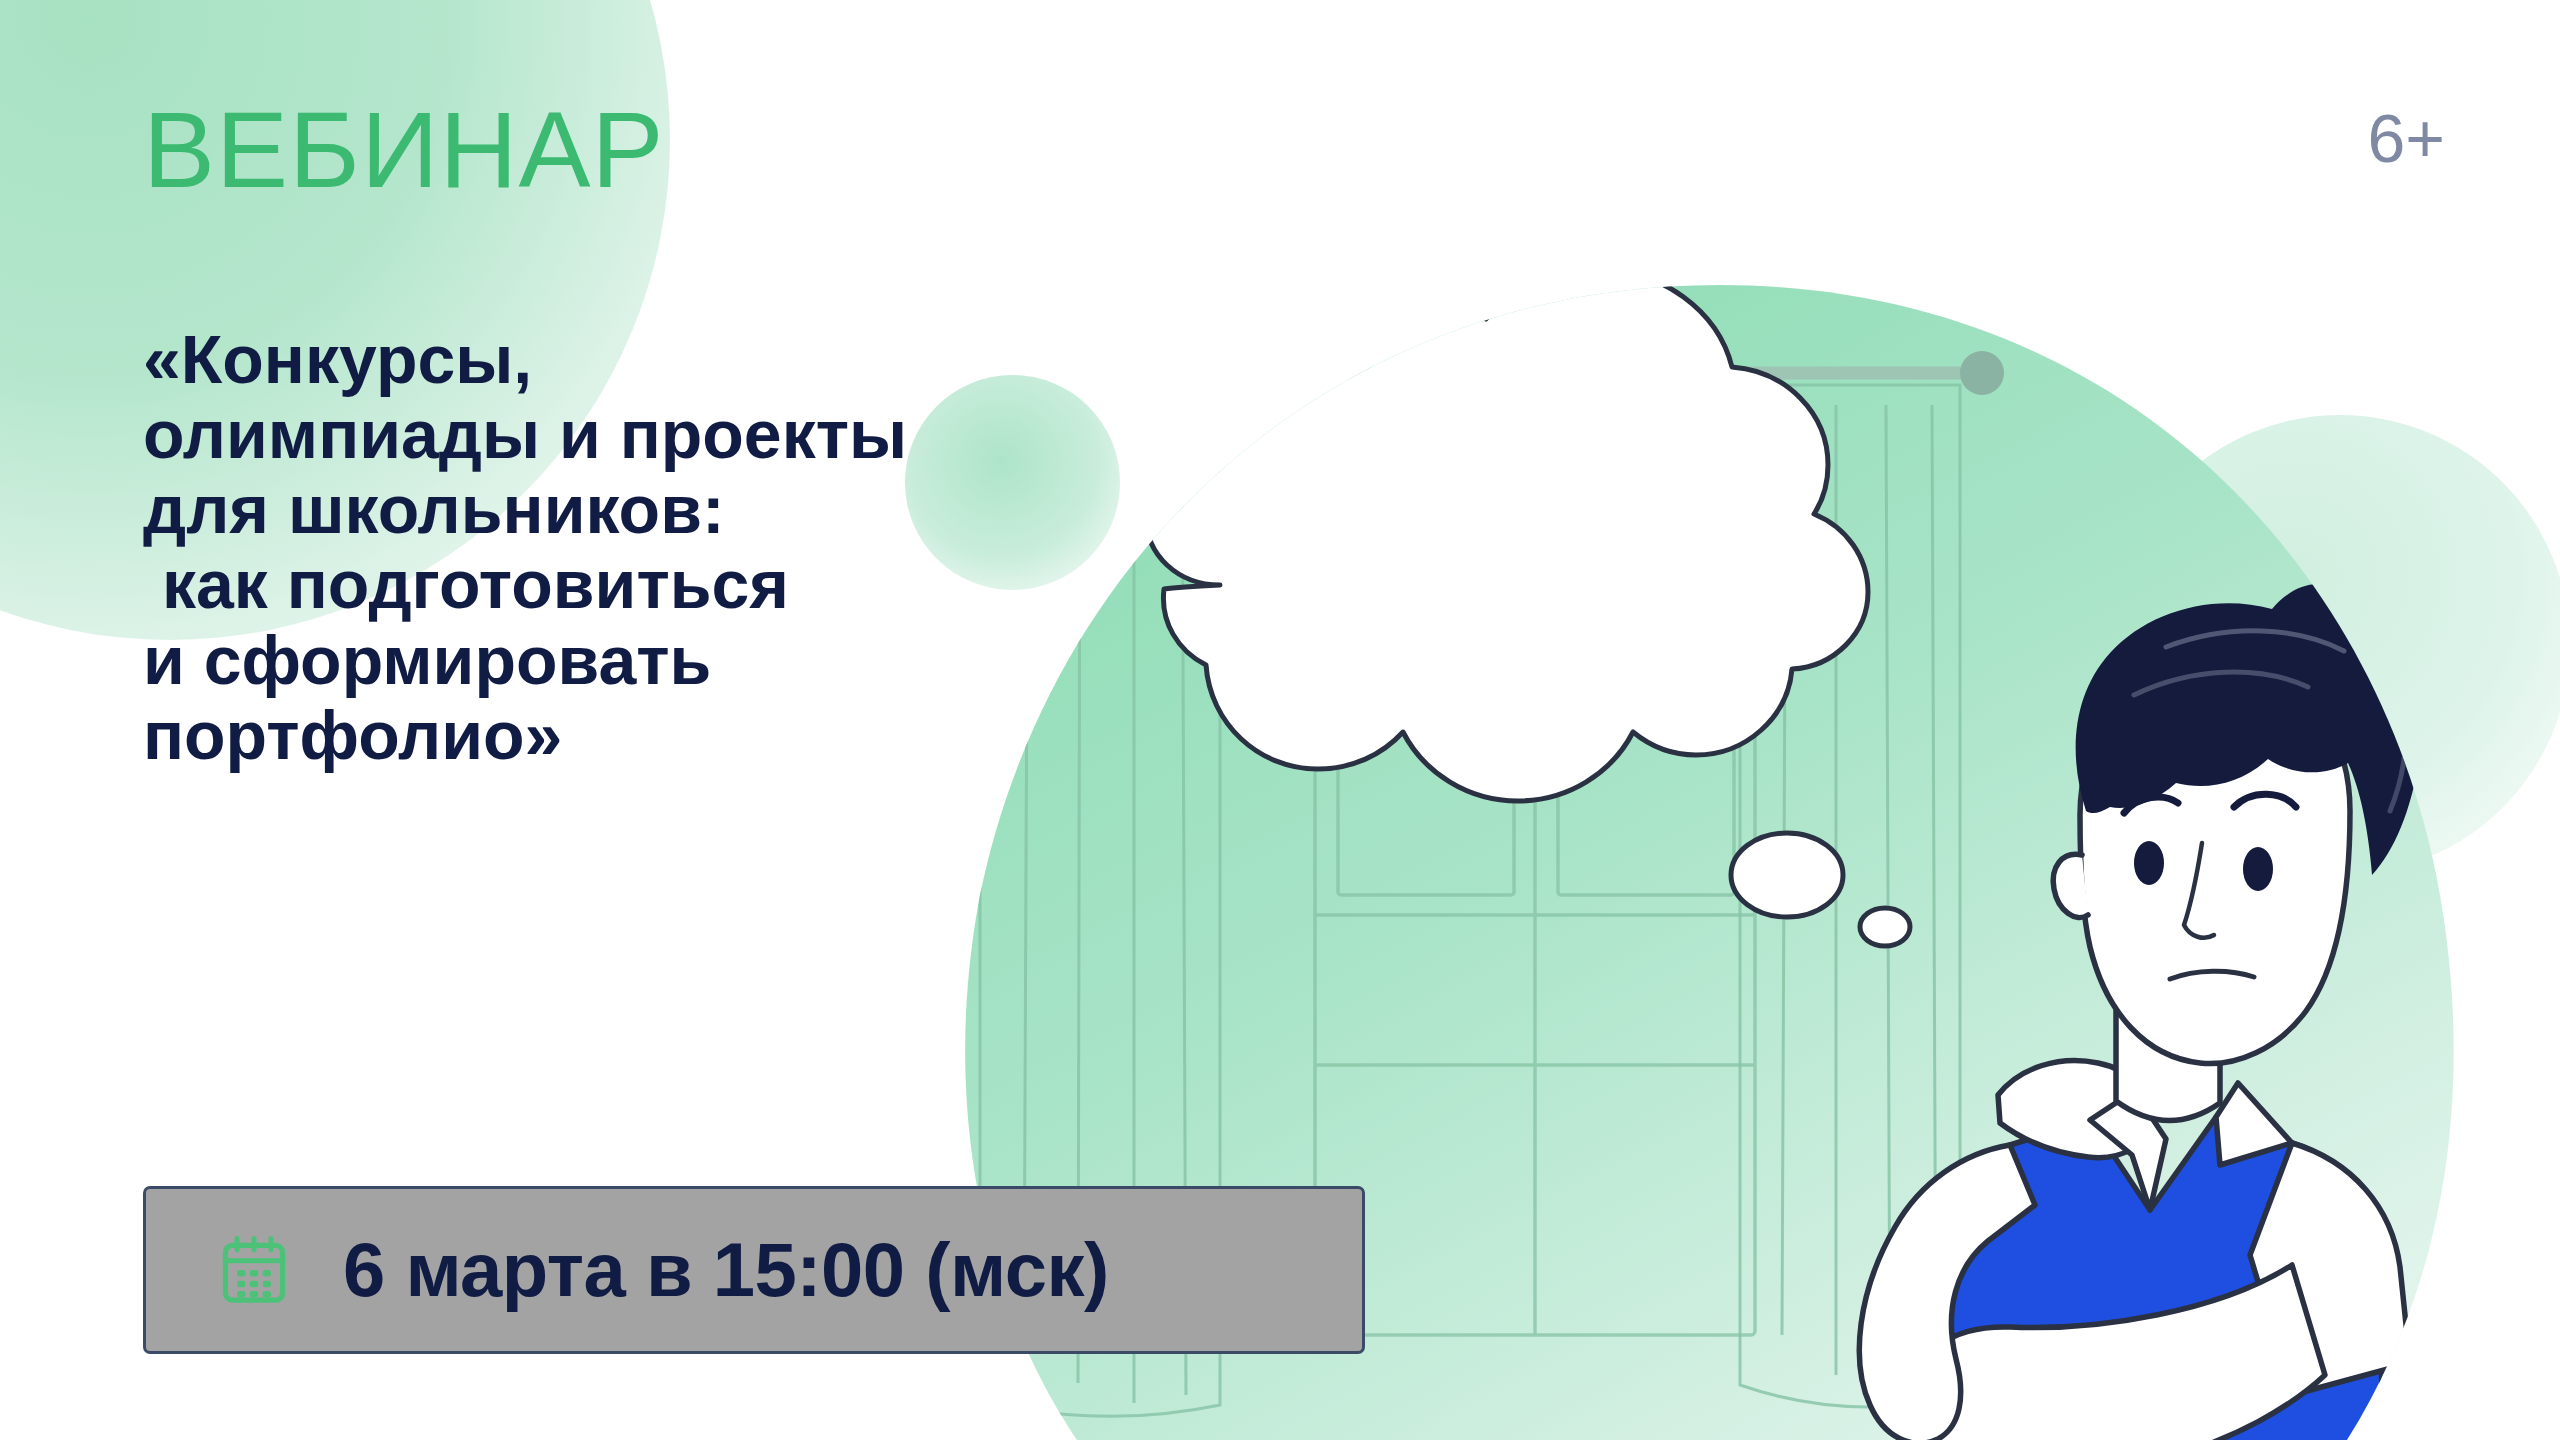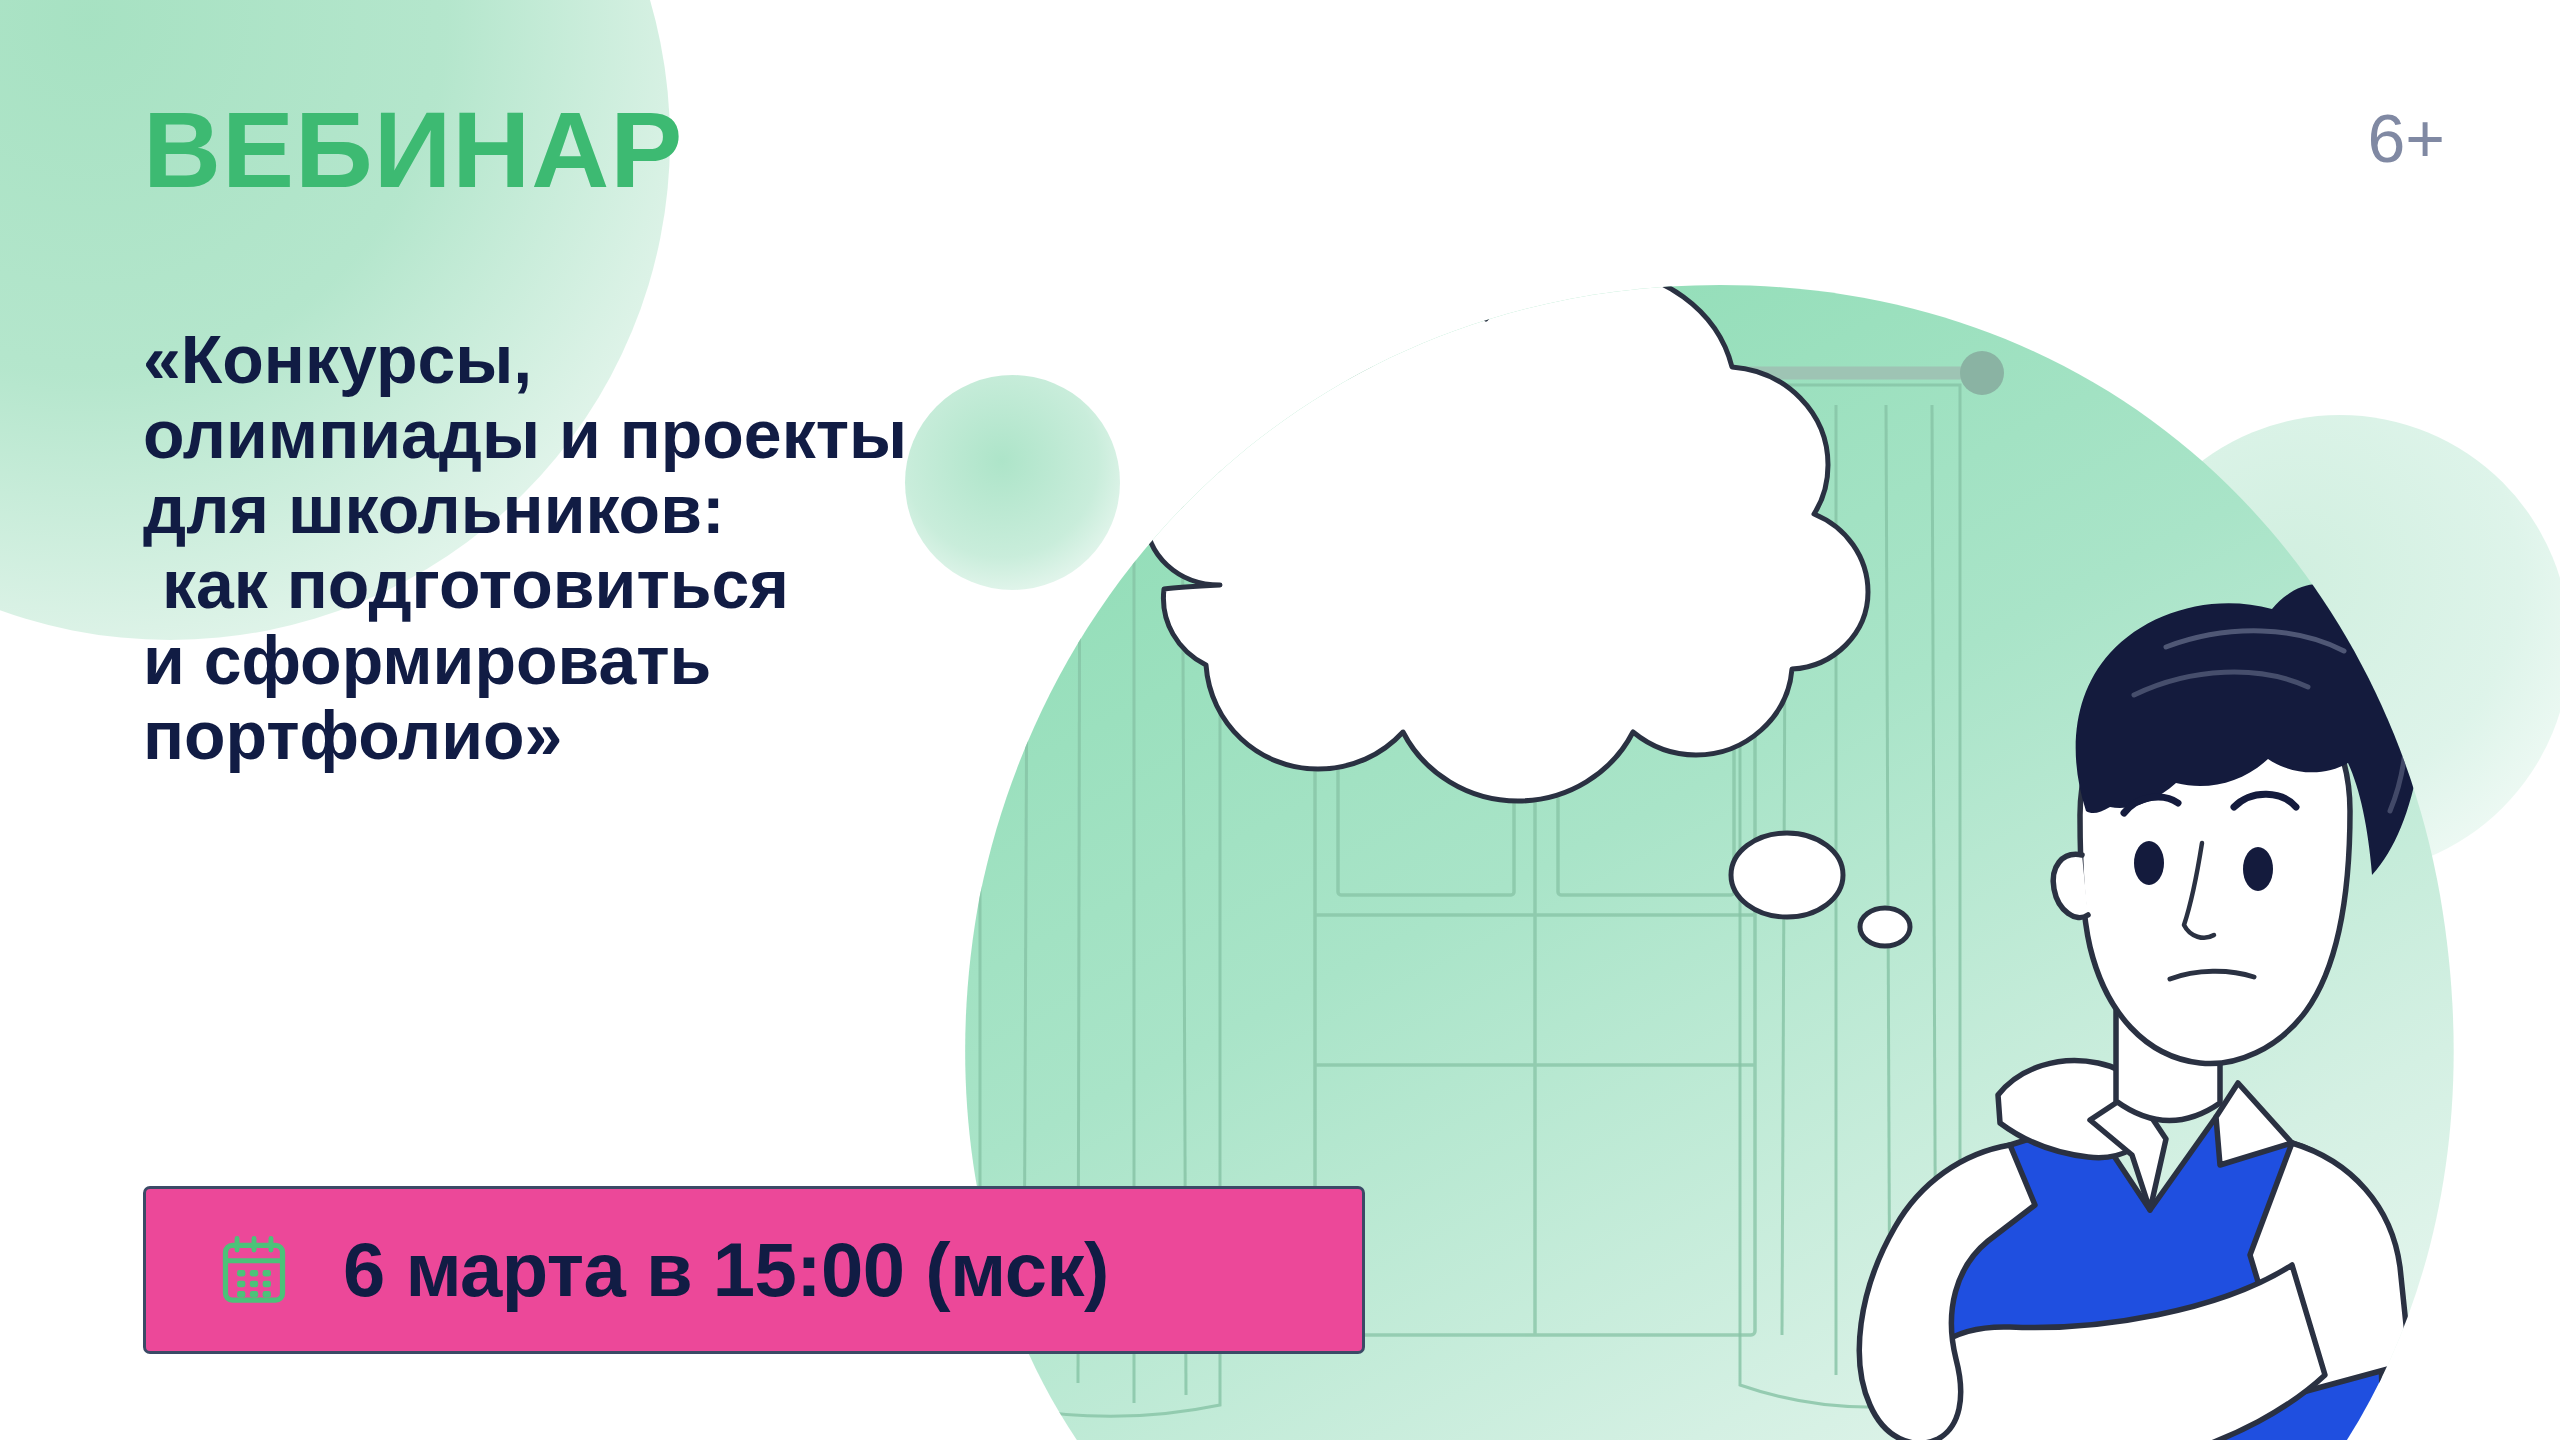--- a/index.html
+++ b/index.html
@@ -31,41 +31,41 @@
 
   
   #illustration{
     position:absolute;left:920px;top:255px;width:1600px;height:1400px;
   }
   #illustration svg{display:block;width:100%;height:100%;}
 
   
   #headline{
     position:absolute;left:143px;top:96px;
-    font-size:108px;font-weight:bold;letter-spacing:1px;
+    font-size:108px;font-weight:normal;letter-spacing:1px;
     color:#3DBA72;line-height:1;
     white-space:nowrap;
   }
   #subtitle{
     position:absolute;left:143px;top:322px;width:1120px;
     font-size:68px;font-weight:700;line-height:1.105;
     color:#111C44;white-space:pre-wrap;
   }
 
   
   #age-badge{
     position:absolute;right:115px;top:104px;
     font-size:68px;font-weight:400;color:#8089A3;line-height:1;
   }
 
   
   #date-badge{
     position:absolute;left:143px;top:1186px;
     width:1222px;height:168px;
-    background:#ec4899;
+    background:#a3a3a3;
     border:3px solid #3B4A66;
     border-radius:7px;
     display:flex;align-items:center;
     box-sizing:border-box;
   }
   #cal-icon-wrap{
     width:74px;height:74px;margin-left:71px;flex:0 0 auto;
     display:flex;align-items:center;justify-content:center;
   }
   #cal-icon-wrap svg{display:block;width:74px;height:74px;}

